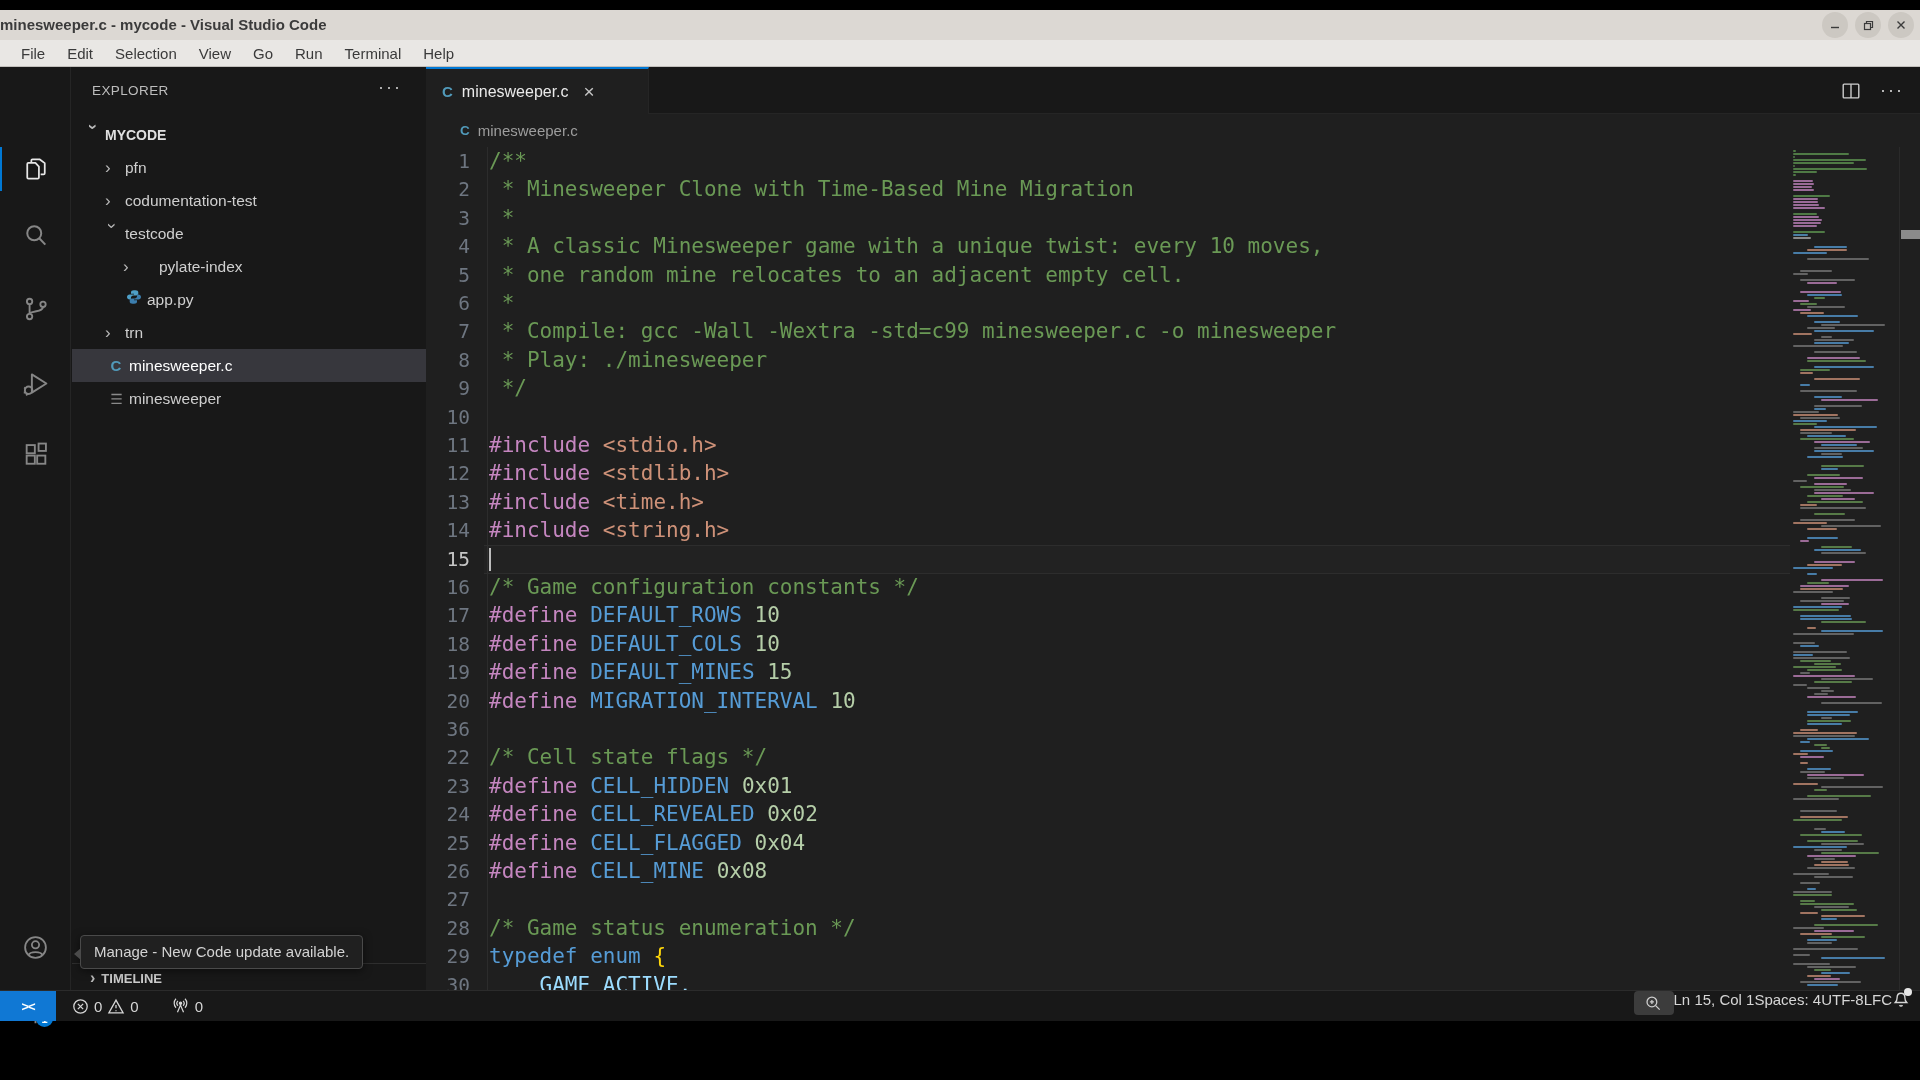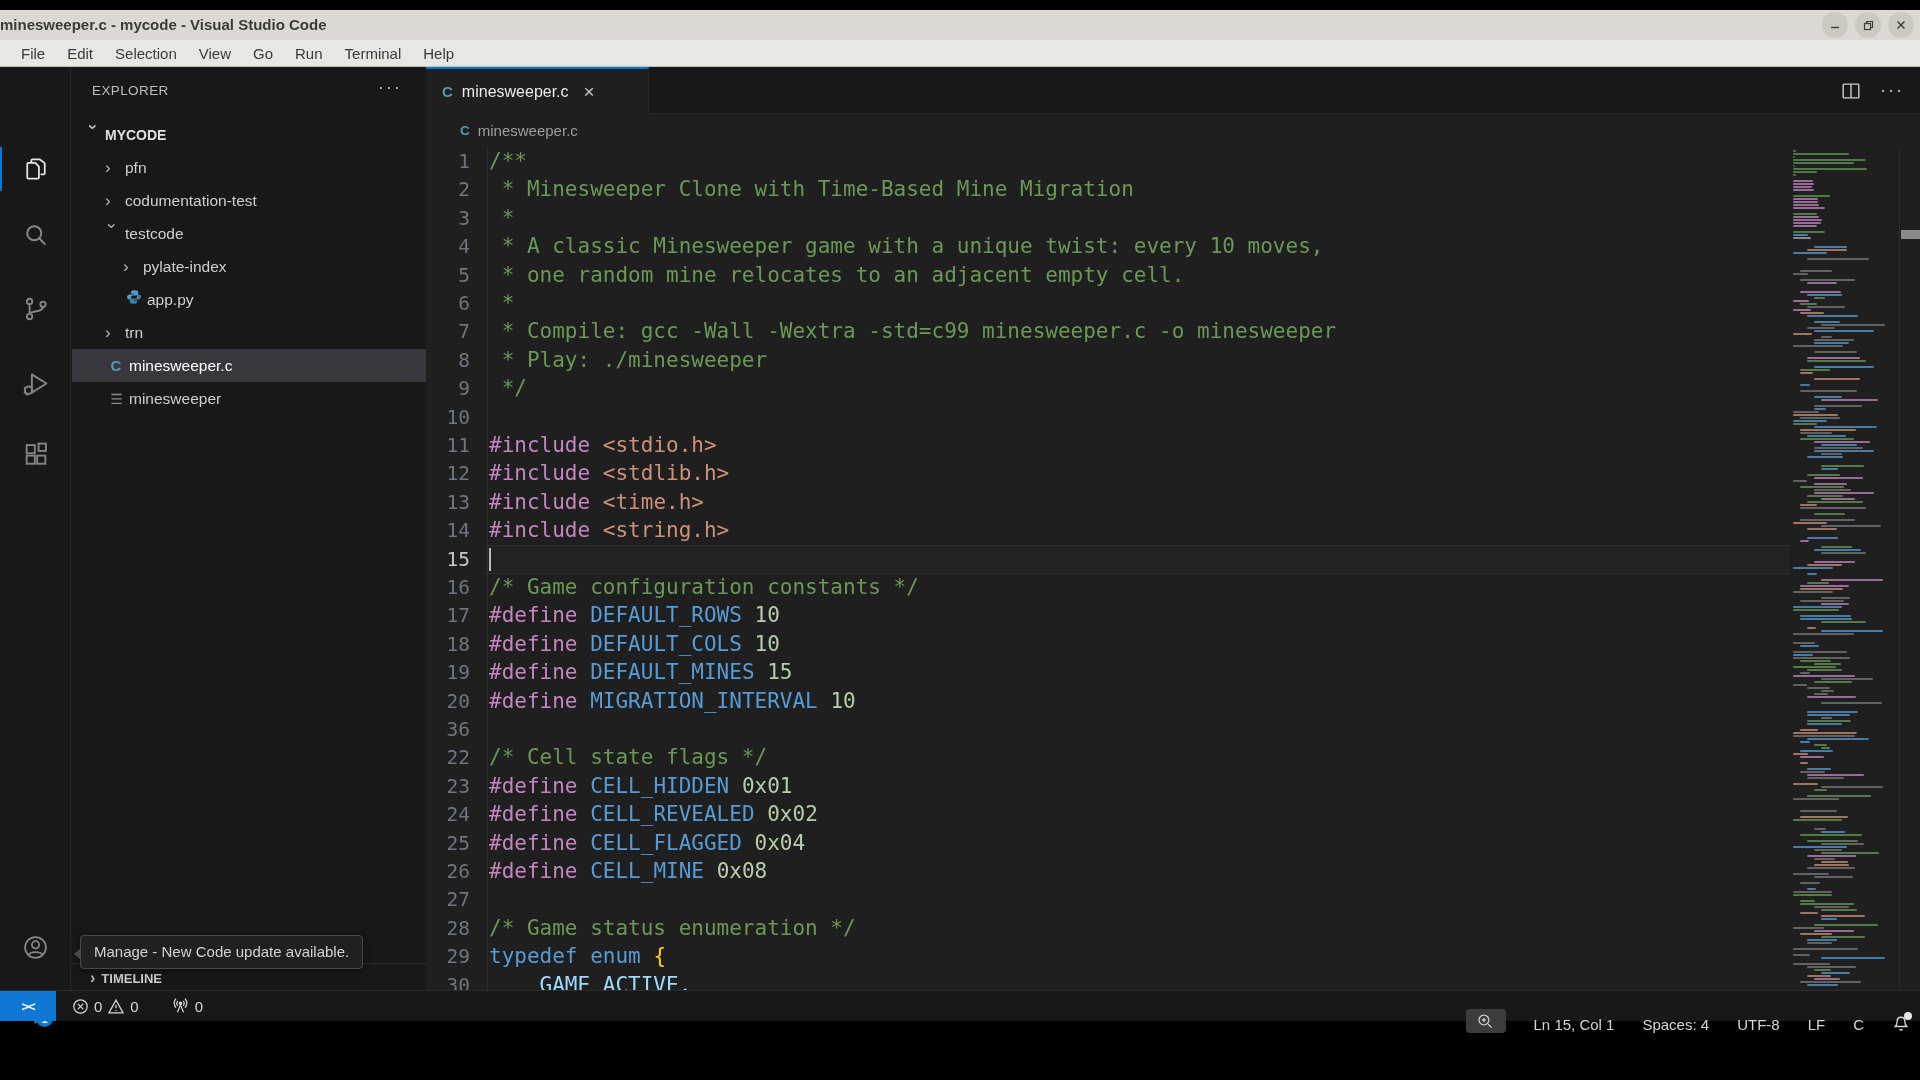--- a/index.html
+++ b/index.html
@@ -87,21 +87,21 @@
   .vscrollbar { position:absolute; left:1473px; top:80px; width:21px; bottom:0; border-left:1px solid #2a2a2a; }
   .vthumb { position:absolute; left:1px; top:83px; width:20px; height:9px; background:#8a8a8a; }
 
   
   .statusbar { position:absolute; left:0; top:990px; width:1920px; height:31px; background:#181818;
                border-top:1px solid #2b2b2b; color:#d6d6d6; font-size:15px; }
   .remote-chip { position:absolute; left:0; top:0; width:56px; height:30px; background:#1078d4; color:#fff;
                  display:flex; align-items:center; justify-content:center; font-weight:bold; font-size:13px; letter-spacing:-1px; }
   .sb-left { position:absolute; left:66px; top:0; height:30px; display:flex; align-items:center; gap:6px; }
   .sb-left .grp { display:flex; align-items:center; gap:5px; padding:0 6px; }
-  .sb-right { position:absolute; right:10px; top:12px; height:30px; display:flex; align-items:flex-end; gap:28px; }
+  .sb-right { position:absolute; right:10px; top:0; height:30px; display:flex; align-items:flex-start; }
   .zoombox { background:#3c3c3c; border-radius:4px; width:40px; height:24px; display:flex; align-items:center; justify-content:center; }
   .statusbar svg { display:block; }
   .bell-wrap { position:relative; }
   .bell-dot { position:absolute; right:-2px; top:-3px; width:8px; height:8px; border-radius:50%; background:#e7e7e7; }
 </style>
 </head>
 <body>
 
 <div class="screen">
 
@@ -194,21 +194,21 @@
     </div>
 
     <div class="sidebar">
       <div class="sb-header">EXPLORER</div>
       <div class="sb-actions">···</div>
       <div class="tree" id="tree">
           <div class="tree-row root" style="padding-left: 14px;"><span class="chev open">›</span><span style="margin-left: 3px;">MYCODE</span></div>
           <div class="tree-row" style="padding-left: 33px;"><span class="chev">›</span><span style="margin-left: 4px;">pfn</span></div>
           <div class="tree-row" style="padding-left: 33px;"><span class="chev">›</span><span style="margin-left: 4px;">codumentation-test</span></div>
           <div class="tree-row" style="padding-left: 33px;"><span class="chev open">›</span><span style="margin-left: 4px;">testcode</span></div>
-          <div class="tree-row" style="padding-left: 51px;"><span class="chev">›</span><span style="margin-left: 4px;">pylate-index</span></div>
+          <div class="tree-row" style="padding-left: 51px;"><span class="chev">›</span><span style="margin-left: 20px;">pylate-index</span></div>
           <div class="tree-row" style="padding-left: 51px;"><span class="ticon"><svg width="16" height="16" viewBox="0 0 16 16">
                 <path d="M7.9 1.2c-1.9 0-2.9.8-2.9 2v1.6h3v.7H3.6C2.1 5.5 1 6.5 1 8s1.1 2.5 2.6 2.5h1.3V8.9c0-1.4 1.1-2.4 2.5-2.4h3c1 0 1.9-.8 1.9-1.9V3.2c0-1.2-1-2-2.9-2z" fill="#4e9fc7"></path>
                 <path d="M8.1 14.8c1.9 0 2.9-.8 2.9-2v-1.6H8v-.7h4.4c1.5 0 2.6-1 2.6-2.5s-1.1-2.5-2.6-2.5h-1.3v1.6c0 1.4-1.1 2.4-2.5 2.4h-3c-1 0-1.9.8-1.9 1.9v1.4c0 1.2 1 2 2.9 2z" fill="#3c7eae"></path>
               </svg></span><span style="margin-left: 2px;">app.py</span></div>
           <div class="tree-row" style="padding-left: 33px;"><span class="chev">›</span><span style="margin-left: 4px;">trn</span></div>
           <div class="tree-row selected" style="padding-left: 33px;"><span class="ticon"><span class="cletter">C</span></span><span style="margin-left: 2px;">minesweeper.c</span></div>
           <div class="tree-row" style="padding-left: 33px;"><span class="ticon"><span class="lines-icon">☰</span></span><span style="margin-left: 2px;">minesweeper</span></div>
         </div>
       <div class="timeline"><span class="chev">›</span><span>TIMELINE</span></div>
     </div>

